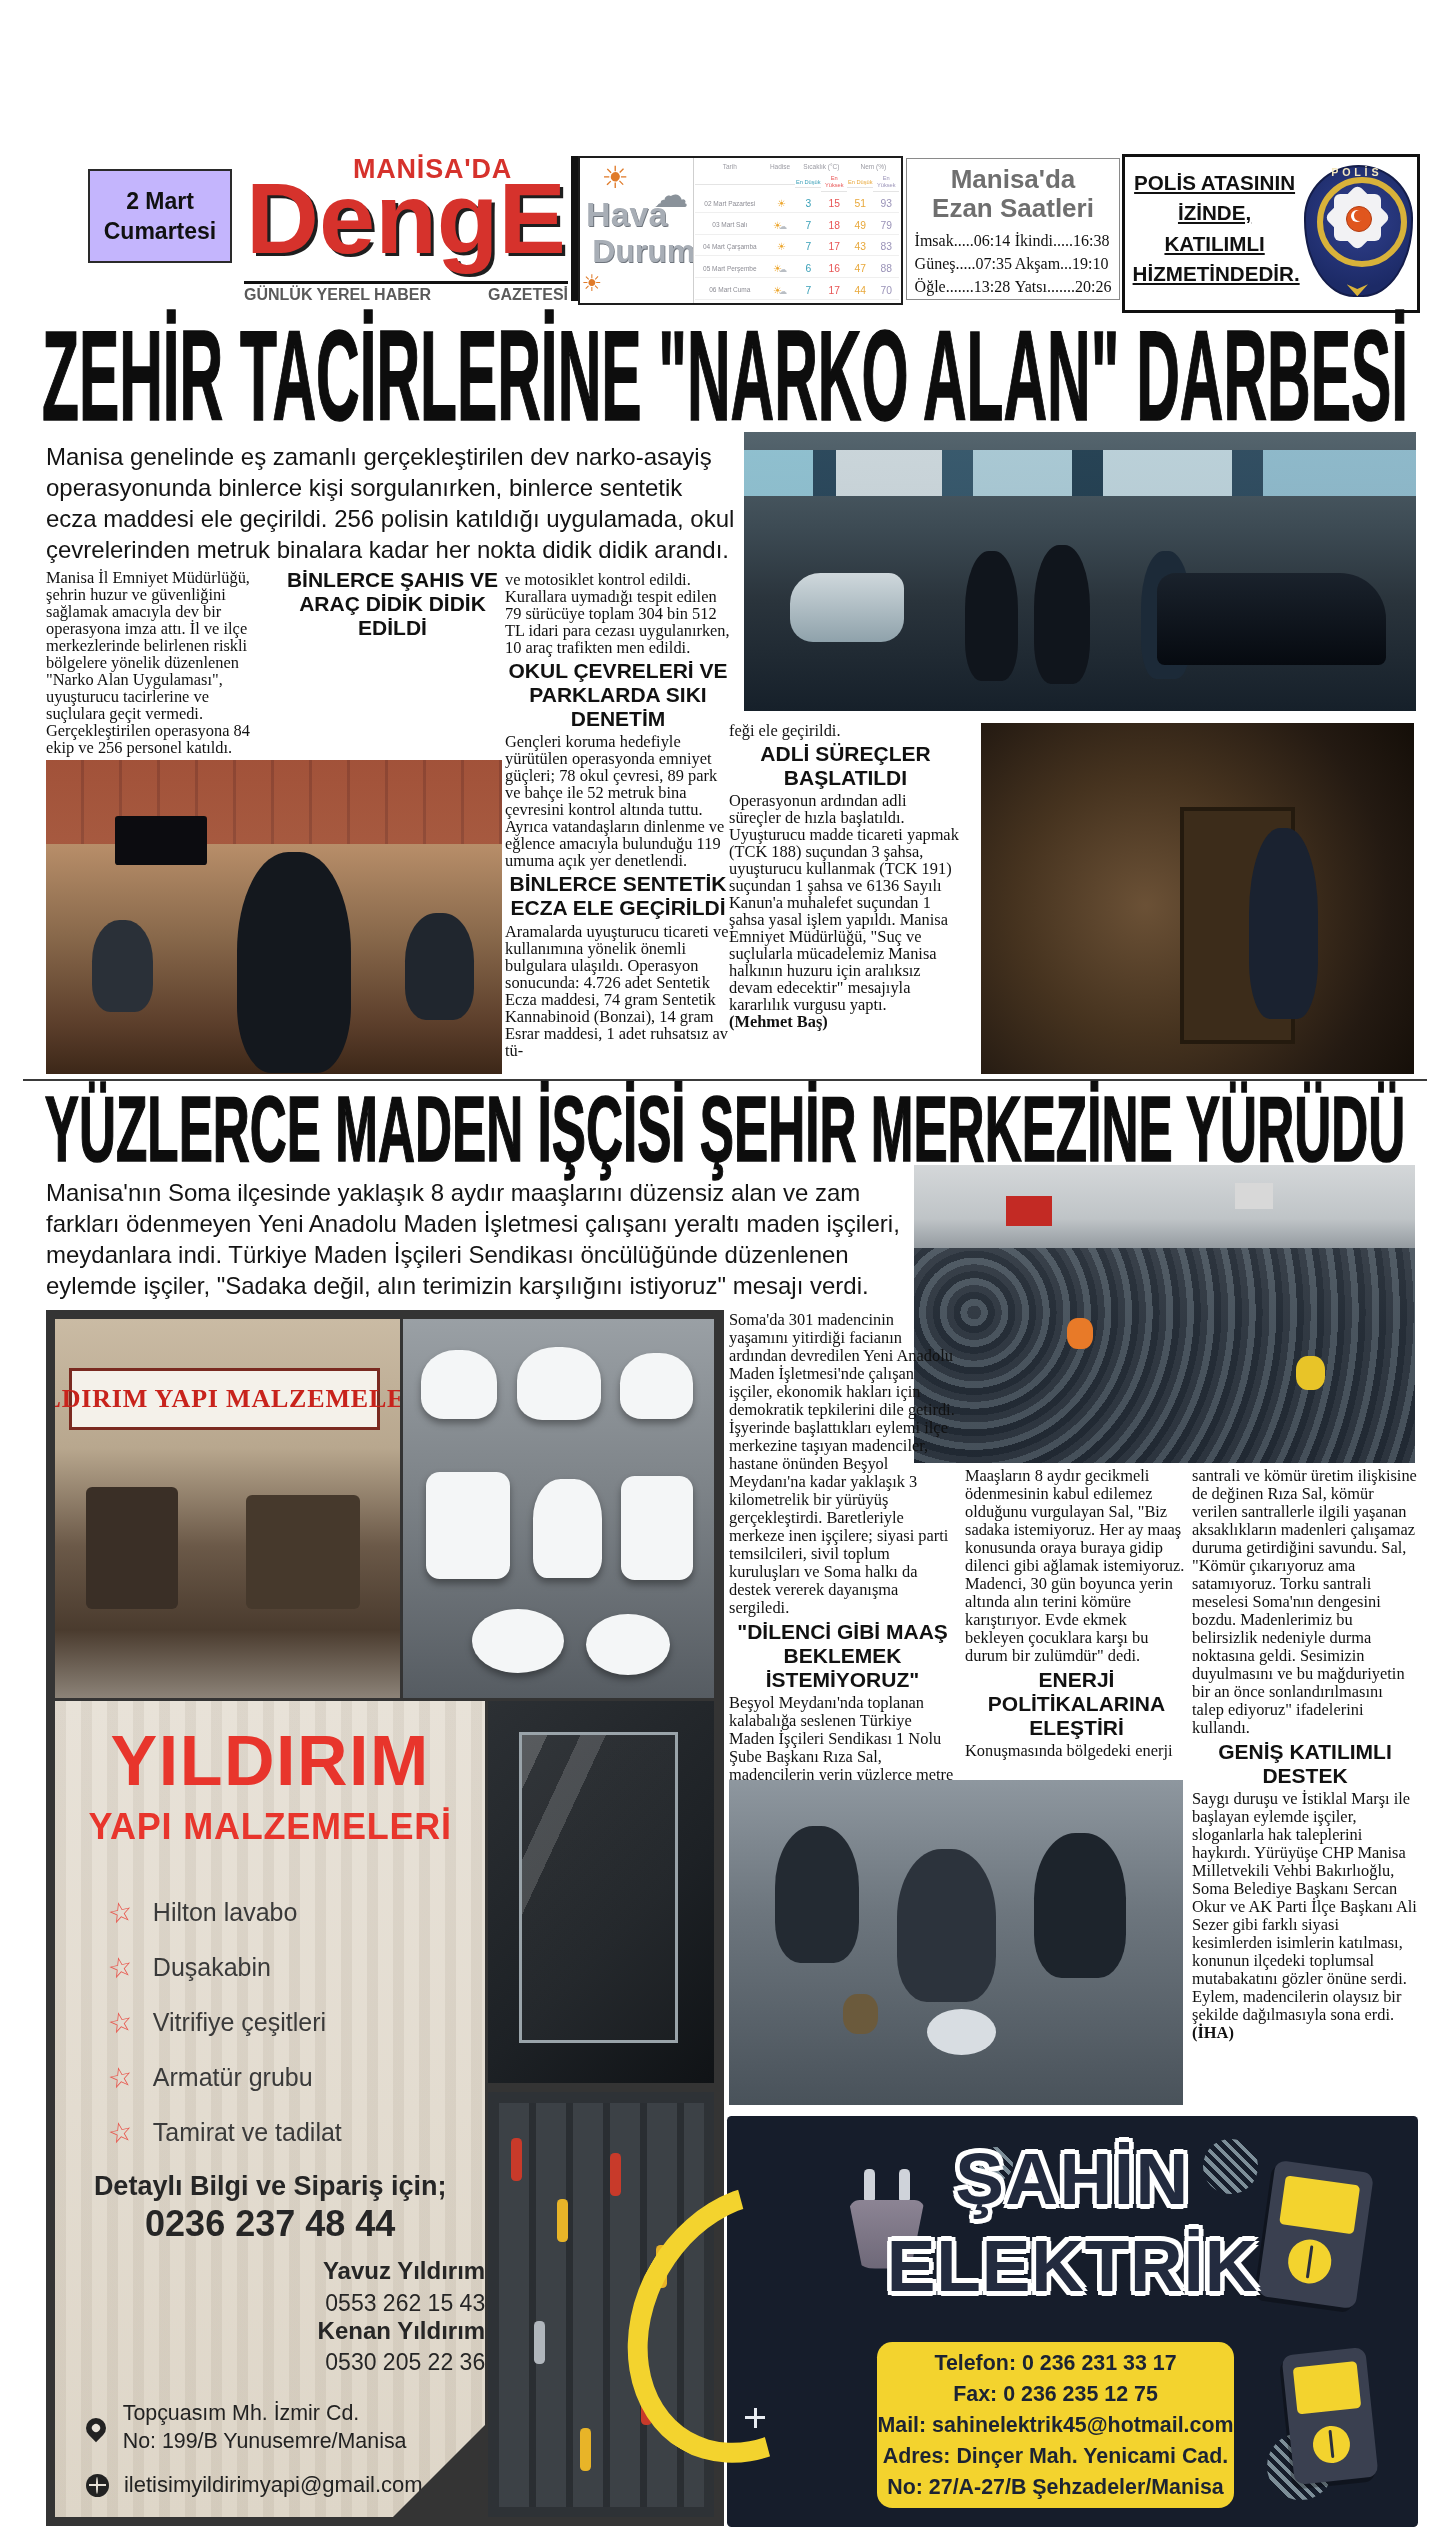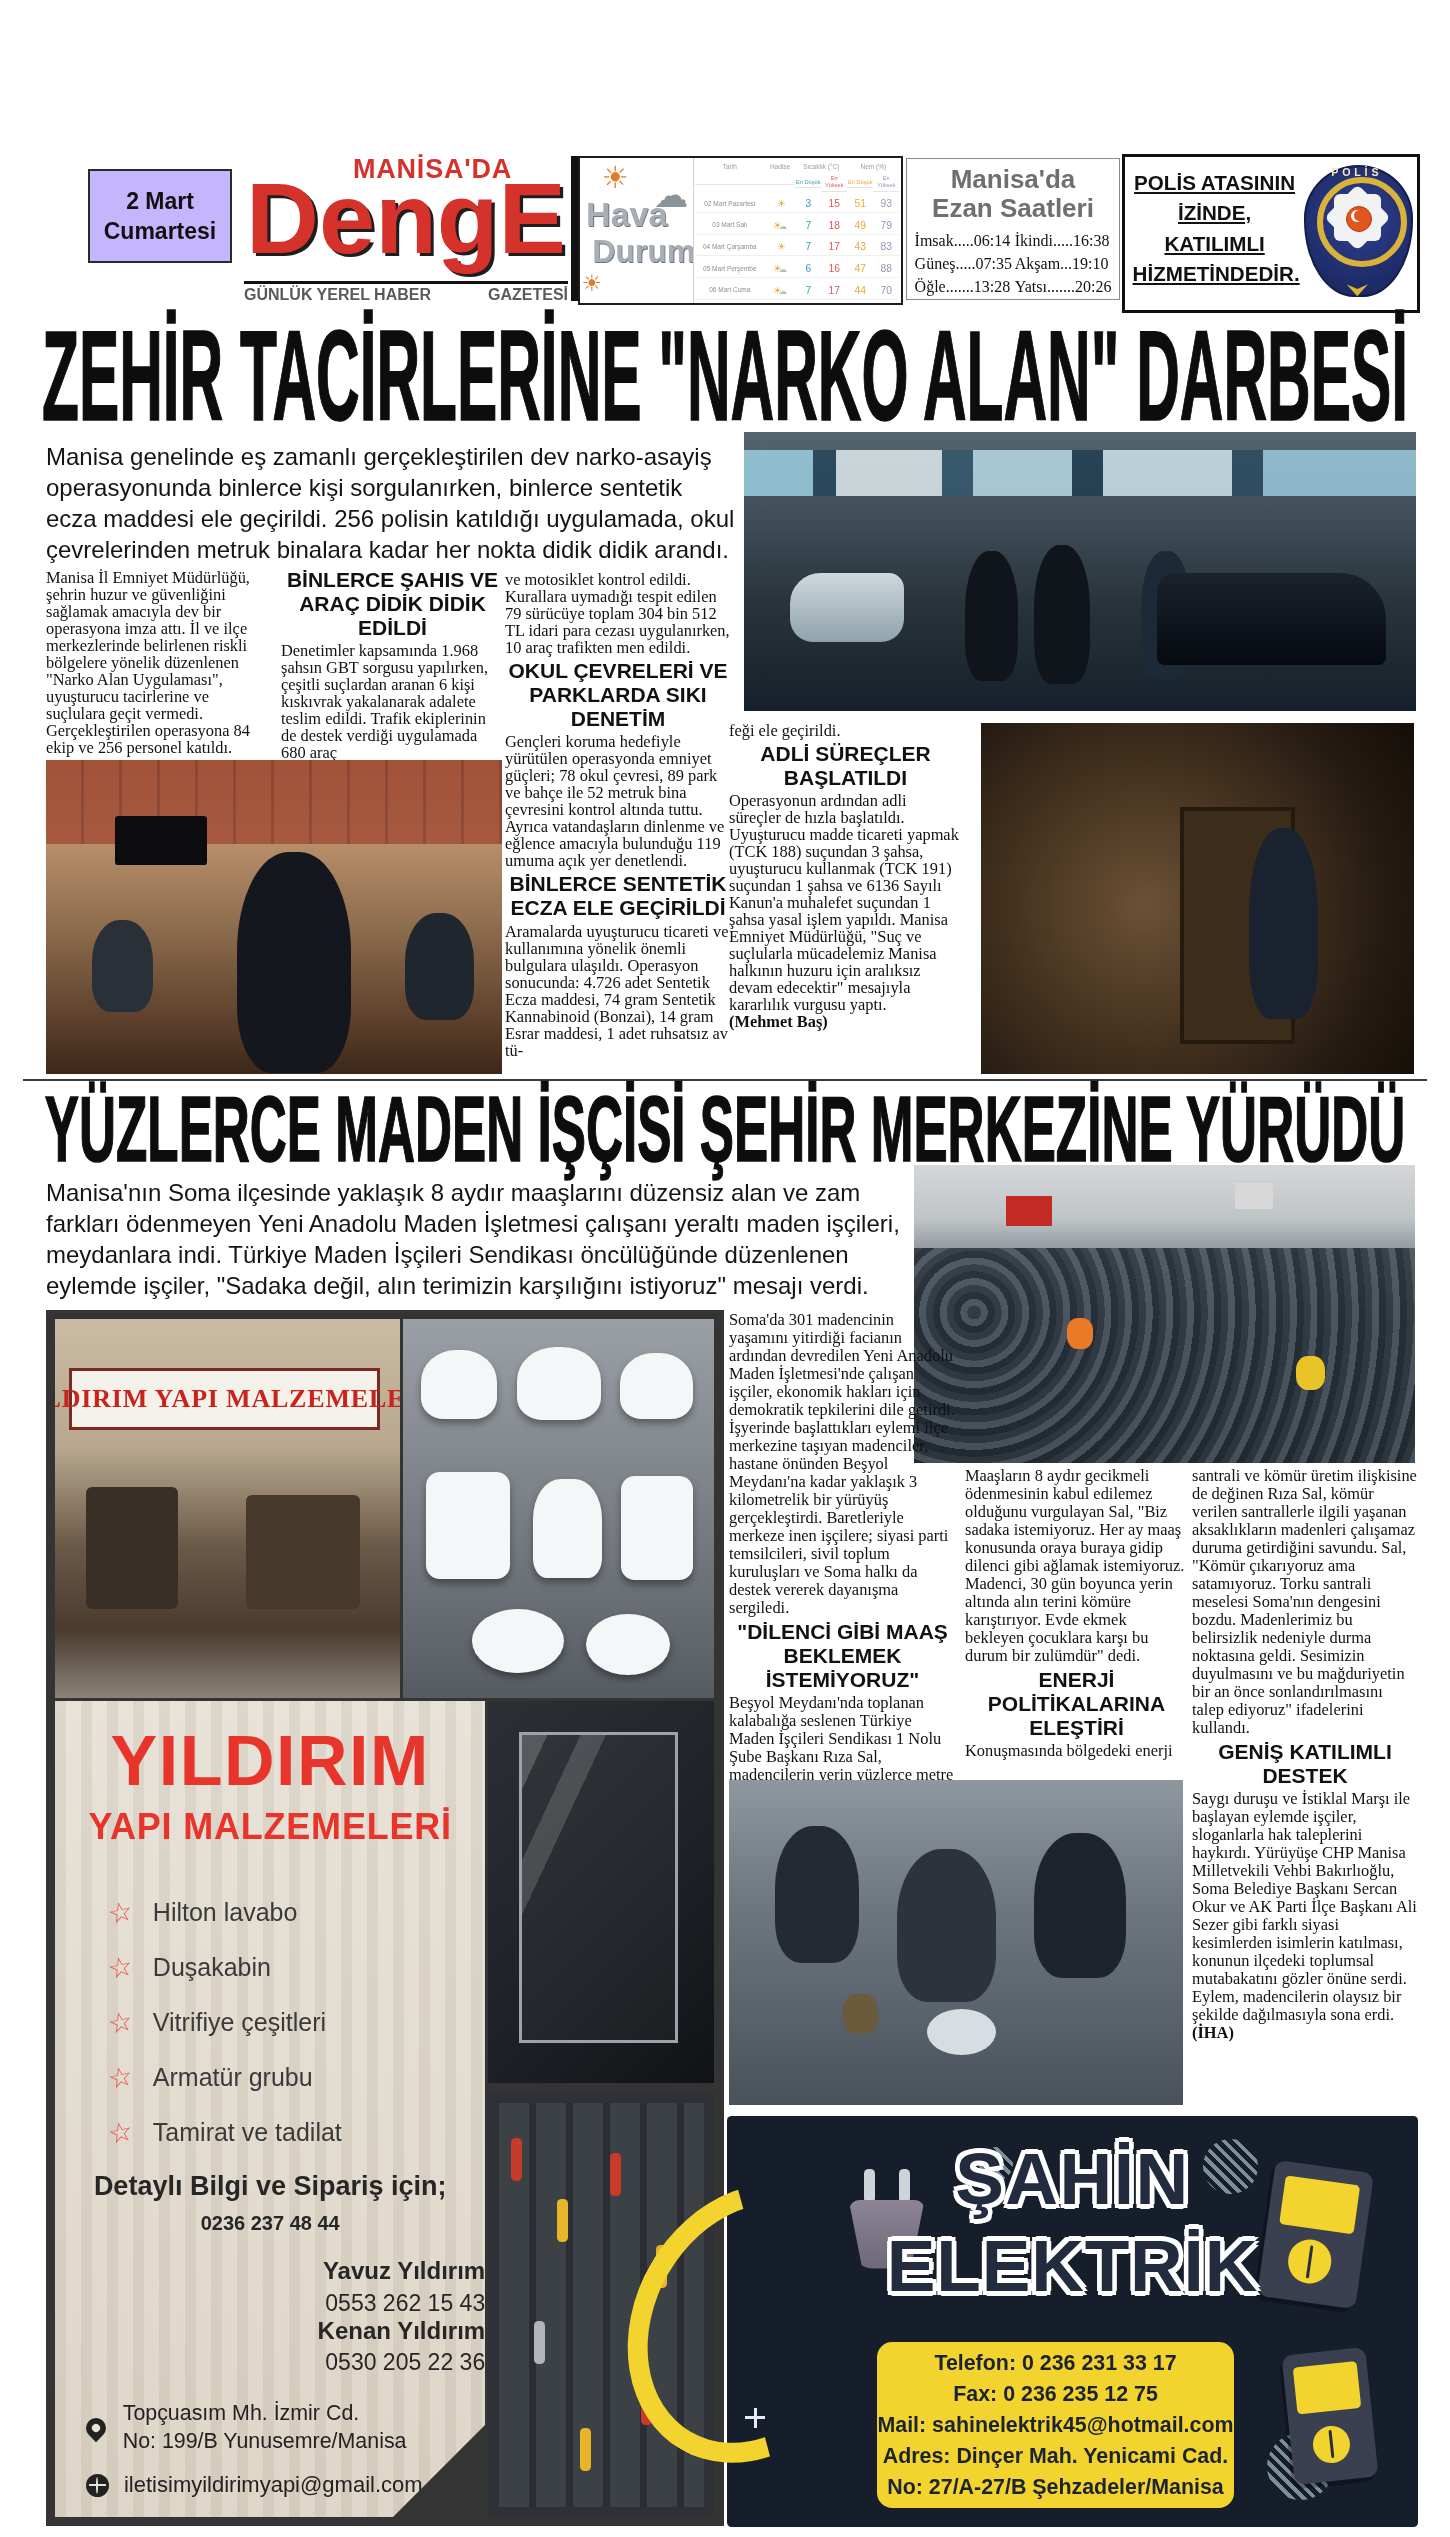--- a/index.html
+++ b/index.html
@@ -306,21 +306,20 @@
     <div class="ph-fig" style="left:290px;bottom:27.5px;width:56px;height:139px;"></div>
     <div class="ph-fig" style="left:397px;bottom:32px;width:50px;height:128px;background:#1c2a38;"></div>
     <div class="scooter"></div>
     <div class="car"></div>
   </div>
 
   <div class="abs col" style="left:46px;top:569px;width:226px">Manisa İl Emniyet Müdürlüğü, şehrin huzur ve güvenliğini sağlamak amacıyla dev bir operasyona imza attı. İl ve ilçe merkezlerinde belirlenen riskli bölgelere yönelik düzenlenen "Narko Alan Uygulaması", uyuşturucu tacirlerine ve suçlulara geçit vermedi. Gerçekleştirilen operasyona 84 ekip ve 256 personel katıldı.</div>
 
   <div class="abs" style="left:281px;top:565px;width:223px">
     <div class="subhead">BİNLERCE ŞAHIS VE ARAÇ DİDİK DİDİK EDİLDİ</div>
-    <div class="col">Denetimler kapsamında 1.968 şahsın GBT sorgusu yapılırken, çeşitli suçlardan aranan 6 kişi kıskıvrak yakalanarak adalete teslim edildi. Trafik ekiplerinin de destek verdiği uygulamada 680 araç</div>
   </div>
 
   <div class="abs photo ph-cafe" style="left:46px;top:760px;width:456px;height:314px">
     <div class="bricks"></div>
     <div class="tv"></div>
     <div class="ph-fig" style="left:191px;top:92px;width:114px;height:221px;background:#14181e;"></div>
     <div class="ph-fig" style="left:46px;top:160px;width:61px;height:92px;background:#2a3038;"></div>
     <div class="ph-fig" style="left:359px;top:153px;width:69px;height:107px;background:#20262e;"></div>
   </div>
 
@@ -425,21 +424,21 @@
               <span class="star">☆</span>
               <span>Armatür grubu</span>
             </div>
           <div class="yil-item">
               <span class="star">☆</span>
               <span>Tamirat ve tadilat</span>
             </div>
         </div>
         <div class="yil-info">
           <div>Detaylı Bilgi ve Sipariş için;</div>
-          <div style="font-size:20px">0236 237 48 44</div>
+          <div style="font-size:36px">0236 237 48 44</div>
         </div>
         <div class="yil-contacts">
           <div>
             <div class="nm">Yavuz Yıldırım</div>
             <div class="pn">0553 262 15 43</div>
           </div>
           <div>
             <div class="nm">Kenan Yıldırım</div>
             <div class="pn">0530 205 22 36</div>
           </div>

